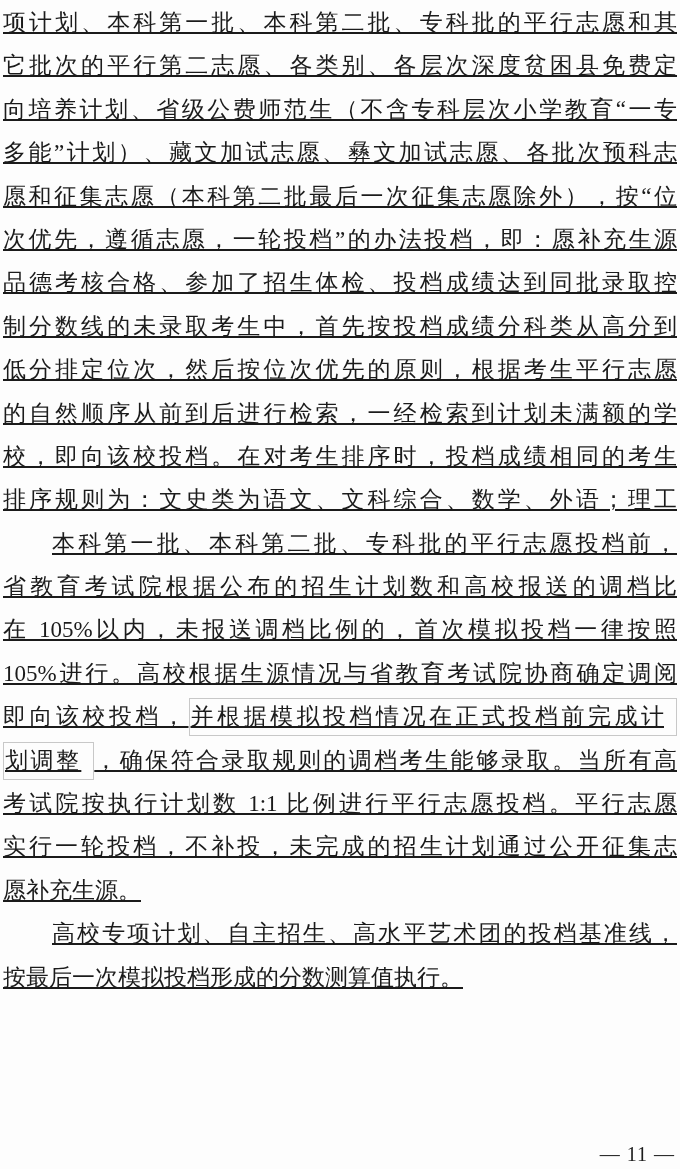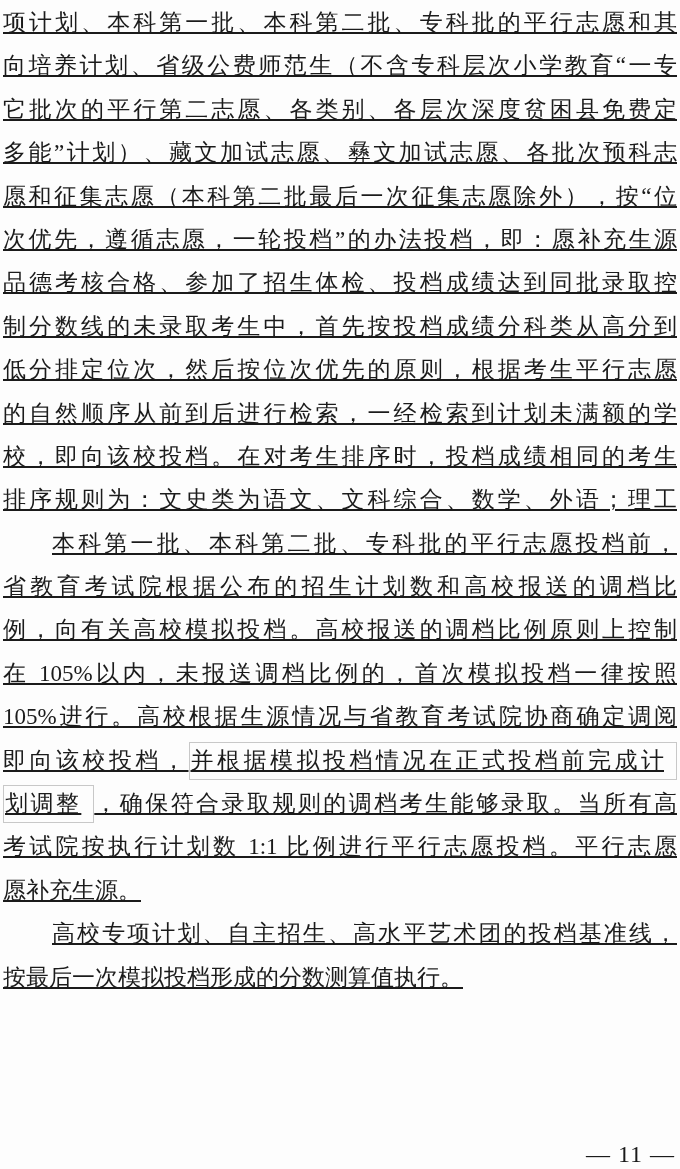--- a/index.html
+++ b/index.html
@@ -42,49 +42,49 @@
     text-indent: 49px;
   }
   .hl-box {
     border: 1px solid var(--highlight-border, #c8c8c8);
     padding: 5px 12px 6px 1px;
   }
   .page-number {
     position: absolute;
     right: 5px;
     bottom: 1px;
-    font-size: 24px;
+    font-size: 20px;
     line-height: 28px;
     letter-spacing: 1px;
     color: var(--text-color, #1b1b1b);
   }
 </style>
 </head>
 <body>
 
 <div class="page">
   <div class="text-block">
       <div class="line"><span>项计划、本科第一批、本科第二批、专科批的平行志愿和其</span></div>
+      <div class="line"><span>它批次的平行第二志愿、各类别、各层次深度贫困县免费定</span></div>
       <div class="line"><span>向培养计划、省级公费师范生（不含专科层次小学教育“一专</span></div>
-      <div class="line"><span>它批次的平行第二志愿、各类别、各层次深度贫困县免费定</span></div>
       <div class="line"><span>多能”计划）、藏文加试志愿、彝文加试志愿、各批次预科志</span></div>
       <div class="line"><span>愿和征集志愿（本科第二批最后一次征集志愿除外），按“位</span></div>
       <div class="line"><span>次优先，遵循志愿，一轮投档”的办法投档，即：愿补充生源</span></div>
       <div class="line"><span>品德考核合格、参加了招生体检、投档成绩达到同批录取控</span></div>
       <div class="line"><span>制分数线的未录取考生中，首先按投档成绩分科类从高分到</span></div>
       <div class="line"><span>低分排定位次，然后按位次优先的原则，根据考生平行志愿</span></div>
       <div class="line"><span>的自然顺序从前到后进行检索，一经检索到计划未满额的学</span></div>
       <div class="line"><span>校，即向该校投档。在对考生排序时，投档成绩相同的考生</span></div>
       <div class="line"><span>排序规则为：文史类为语文、文科综合、数学、外语；理工</span></div>
       <div class="line indent"><span>本科第一批、本科第二批、专科批的平行志愿投档前，</span></div>
       <div class="line"><span>省教育考试院根据公布的招生计划数和高校报送的调档比</span></div>
-      <div class="line"><span>例，向有关高校模拟投档。高校报送的调档比例原则上控制</span></div>
       <div class="line"><span>在 105%以内，未报送调档比例的，首次模拟投档一律按照</span></div>
       <div class="line"><span>105%进行。高校根据生源情况与省教育考试院协商确定调阅</span></div>
       <div class="line"><span>即向该校投档，</span><span class="hl-box">并根据模拟投档情况在正式投档前完成计</span></div>
       <div class="line"><span class="hl-box">划调整</span><span>，确保符合录取规则的调档考生能够录取。当所有高</span></div>
       <div class="line"><span>考试院按执行计划数 1:1 比例进行平行志愿投档。平行志愿</span></div>
+      <div class="line"><span>实行一轮投档，不补投，未完成的招生计划通过公开征集志</span></div>
       <div class="line para-end"><span>愿补充生源。</span></div>
       <div class="line indent"><span>高校专项计划、自主招生、高水平艺术团的投档基准线，</span></div>
       <div class="line para-end"><span>按最后一次模拟投档形成的分数测算值执行。</span></div>
     </div>
   <div class="page-number">— 11 —</div>
 </div>
 
 </body></html>

